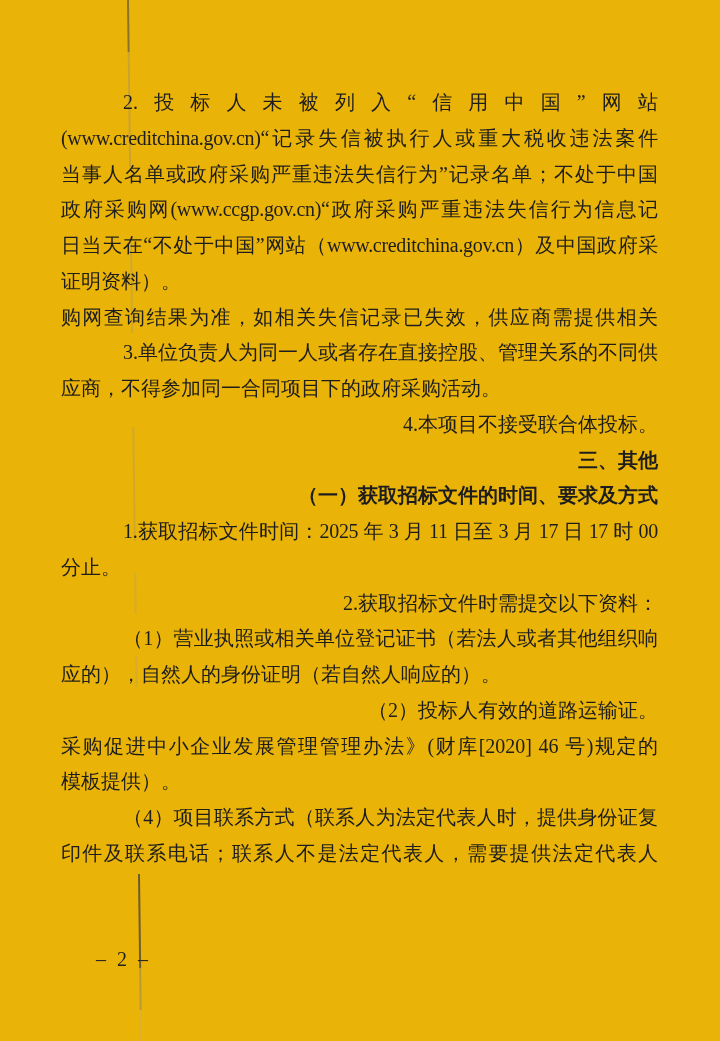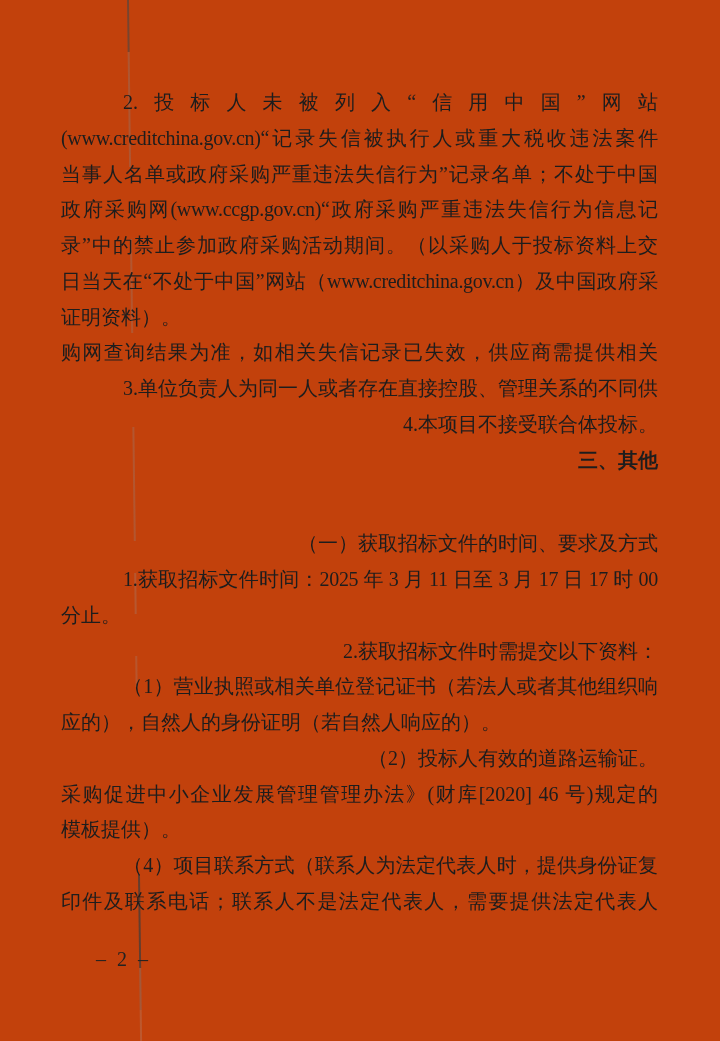--- a/index.html
+++ b/index.html
@@ -1,39 +1,39 @@
 <!DOCTYPE html>
 <html><head>
 <meta charset="utf-8">
 <style>
   html,body { margin:0; padding:0; background:#e8e8e6; }
   .page {
     position: relative;
     width: 720px;
     height: 1041px;
     margin: 0 auto;
-    background: #c2410c;
+    background: #eab308;
     color: #1d1d1d;
     font-family: "Liberation Serif", "DejaVu Serif", serif;
     overflow: hidden;
   }
   .textblock {
     position: absolute;
     left: 61px;
     top: 85px;
     width: 597px;
     font-size: 20px;
     line-height: 35.75px;
   }
   .line { min-height: 35.75px; white-space: nowrap; }
   .j   { text-align: justify; text-align-last: justify; white-space: normal; }
   .ind { text-indent: 62px; text-align: right; }
   .cond{ letter-spacing: -0.3px; }
   .h1  { font-weight: bold; font-family: "Liberation Sans", "DejaVu Sans", sans-serif; }
-  .h2  { font-weight: 400; margin-top: 48px; }
+  .h2  { font-weight: 700; }
   .pagenum {
     position: absolute;
     left: 96px;
     top: 948px;
     font-size: 20px;
     letter-spacing: 3px;
     color: #222;
   }
   
   .scanline {
@@ -67,25 +67,25 @@
 
 <div class="page">
 
   <div class="scanline"></div>
 
   <div class="textblock">
     <div class="line j ind">2.投标人未被列入“信用中国”网站</div>
     <div class="line j cond">(www.creditchina.gov.cn)“记录失信被执行人或重大税收违法案件</div>
     <div class="line j">当事人名单或政府采购严重违法失信行为”记录名单；不处于中国</div>
     <div class="line j cond">政府采购网(www.ccgp.gov.cn)“政府采购严重违法失信行为信息记</div>
-    <div class="line j">录”中的禁止参加政府采购活动期间。（以采购人于投标资料上交</div>
     <div class="line j cond">日当天在“不处于中国”网站（www.creditchina.gov.cn）及中国政府采</div>
     <div class="line">证明资料）。</div>
     <div class="line j">购网查询结果为准，如相关失信记录已失效，供应商需提供相关</div>
     <div class="line j ind">3.单位负责人为同一人或者存在直接控股、管理关系的不同供</div>
+    <div class="line">应商，不得参加同一合同项目下的政府采购活动。</div>
     <div class="line ind">4.本项目不接受联合体投标。</div>
     <div class="line ind h1">三、其他</div>
     <div class="line ind h2">（一）获取招标文件的时间、要求及方式</div>
     <div class="line j ind cond">1.获取招标文件时间：2025 年 3 月 11 日至 3 月 17 日 17 时 00</div>
     <div class="line">分止。</div>
     <div class="line ind">2.获取招标文件时需提交以下资料：</div>
     <div class="line j ind">（1）营业执照或相关单位登记证书（若法人或者其他组织响</div>
     <div class="line">应的），自然人的身份证明（若自然人响应的）。</div>
     <div class="line ind">（2）投标人有效的道路运输证。</div>
     <div class="line j">采购促进中小企业发展管理管理办法》(财库[2020] 46 号)规定的</div>

